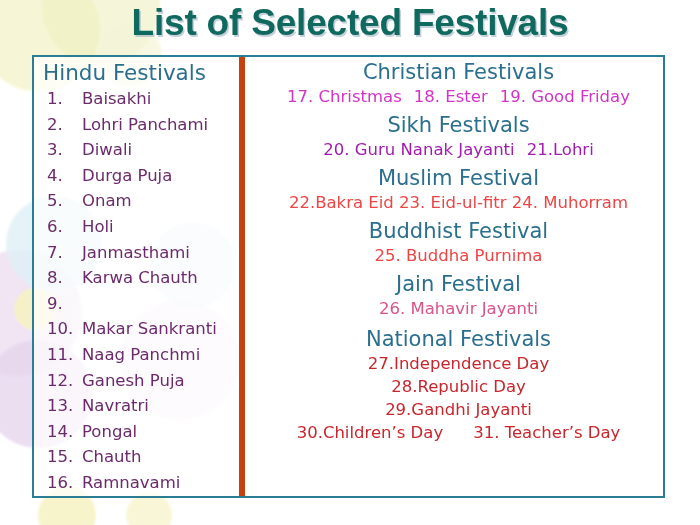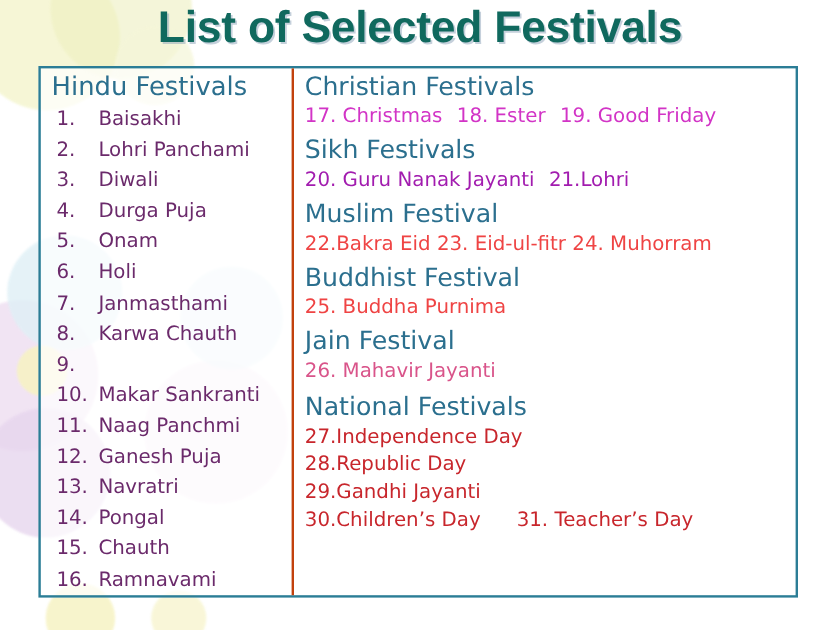--- a/index.html
+++ b/index.html
@@ -54,27 +54,28 @@
     height: 443px;
     box-sizing: border-box;
     border: 2px solid #2b7d96;
     background: rgba(255,255,255,0.72);
     display: flex;
     z-index: 2;
   }
   #col-left {
     width: 211px;
     box-sizing: border-box;
-    border-right: 2px solid #c2410c;
+    border-right: 6px solid #c2410c;
     padding: 2px 0 0 8px;
   }
   #col-right {
     flex: 1;
     box-sizing: border-box;
     padding: 2px 0 0 9px;
+    text-align: center;
   }
 
   .section-heading {
     color: #2b6f8e;
     font-size: 21px;
     line-height: 26px;
     font-weight: normal;
     white-space: nowrap;
   }
   #col-left .section-heading {

